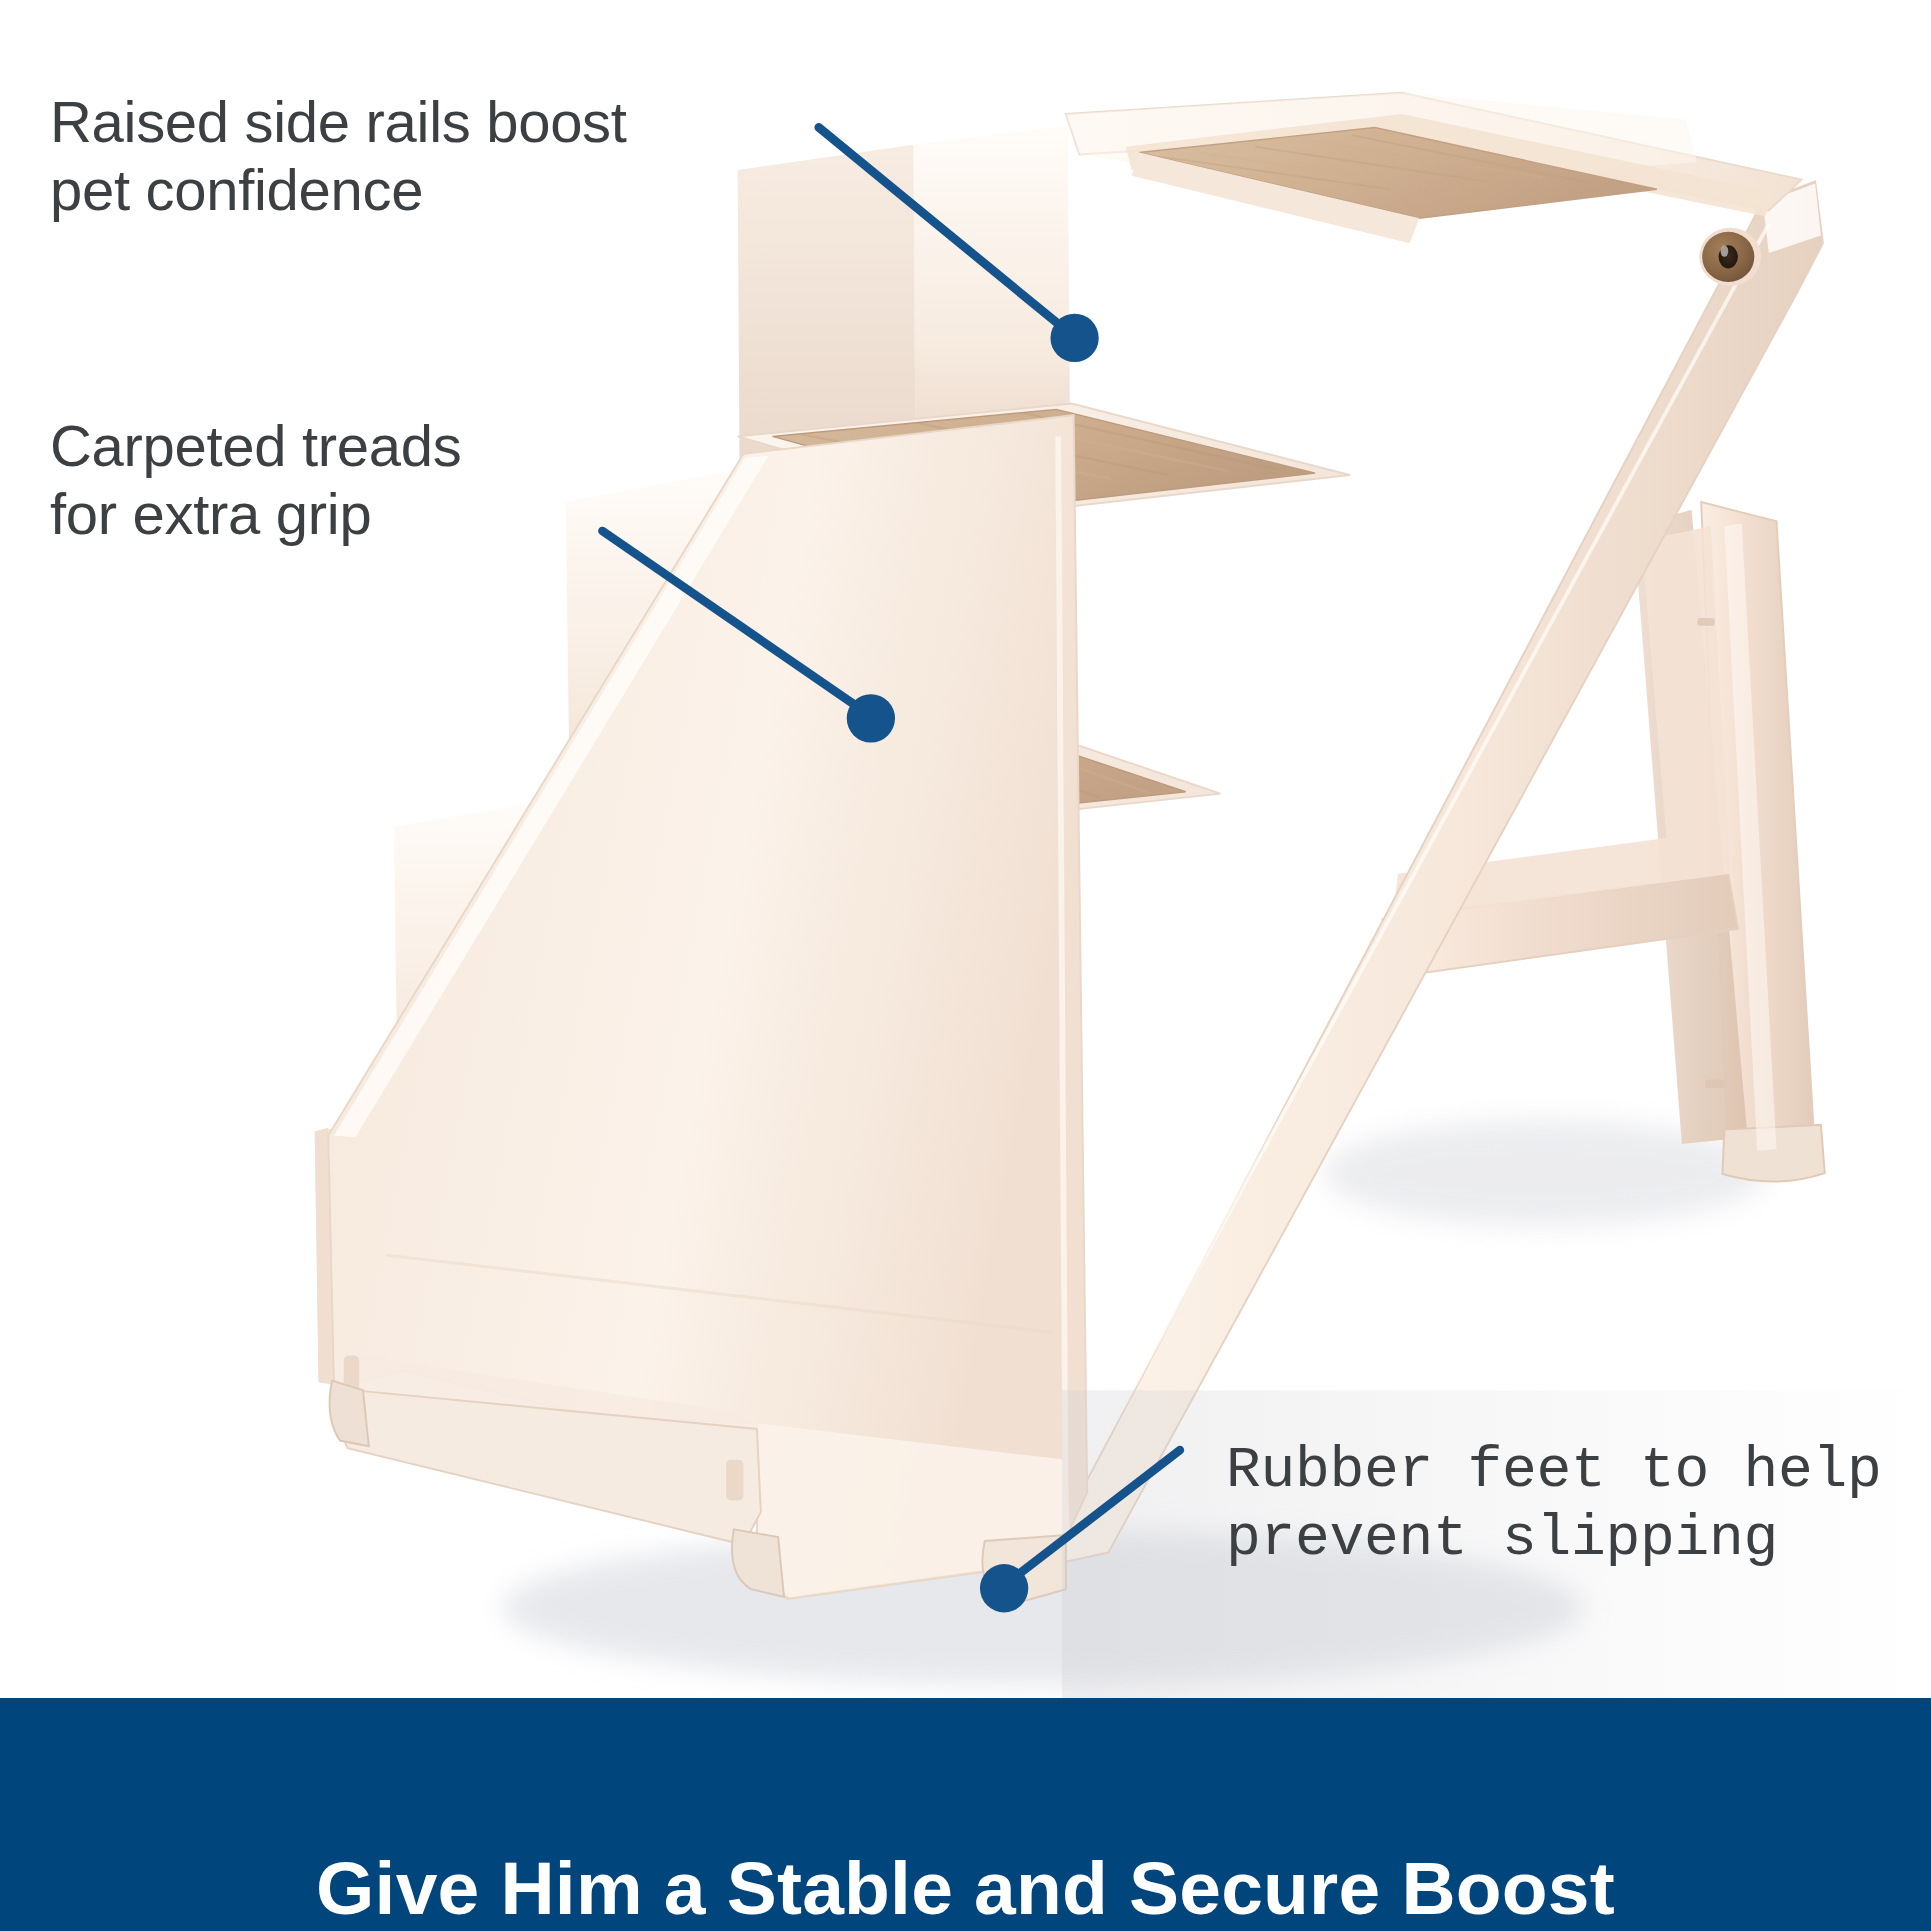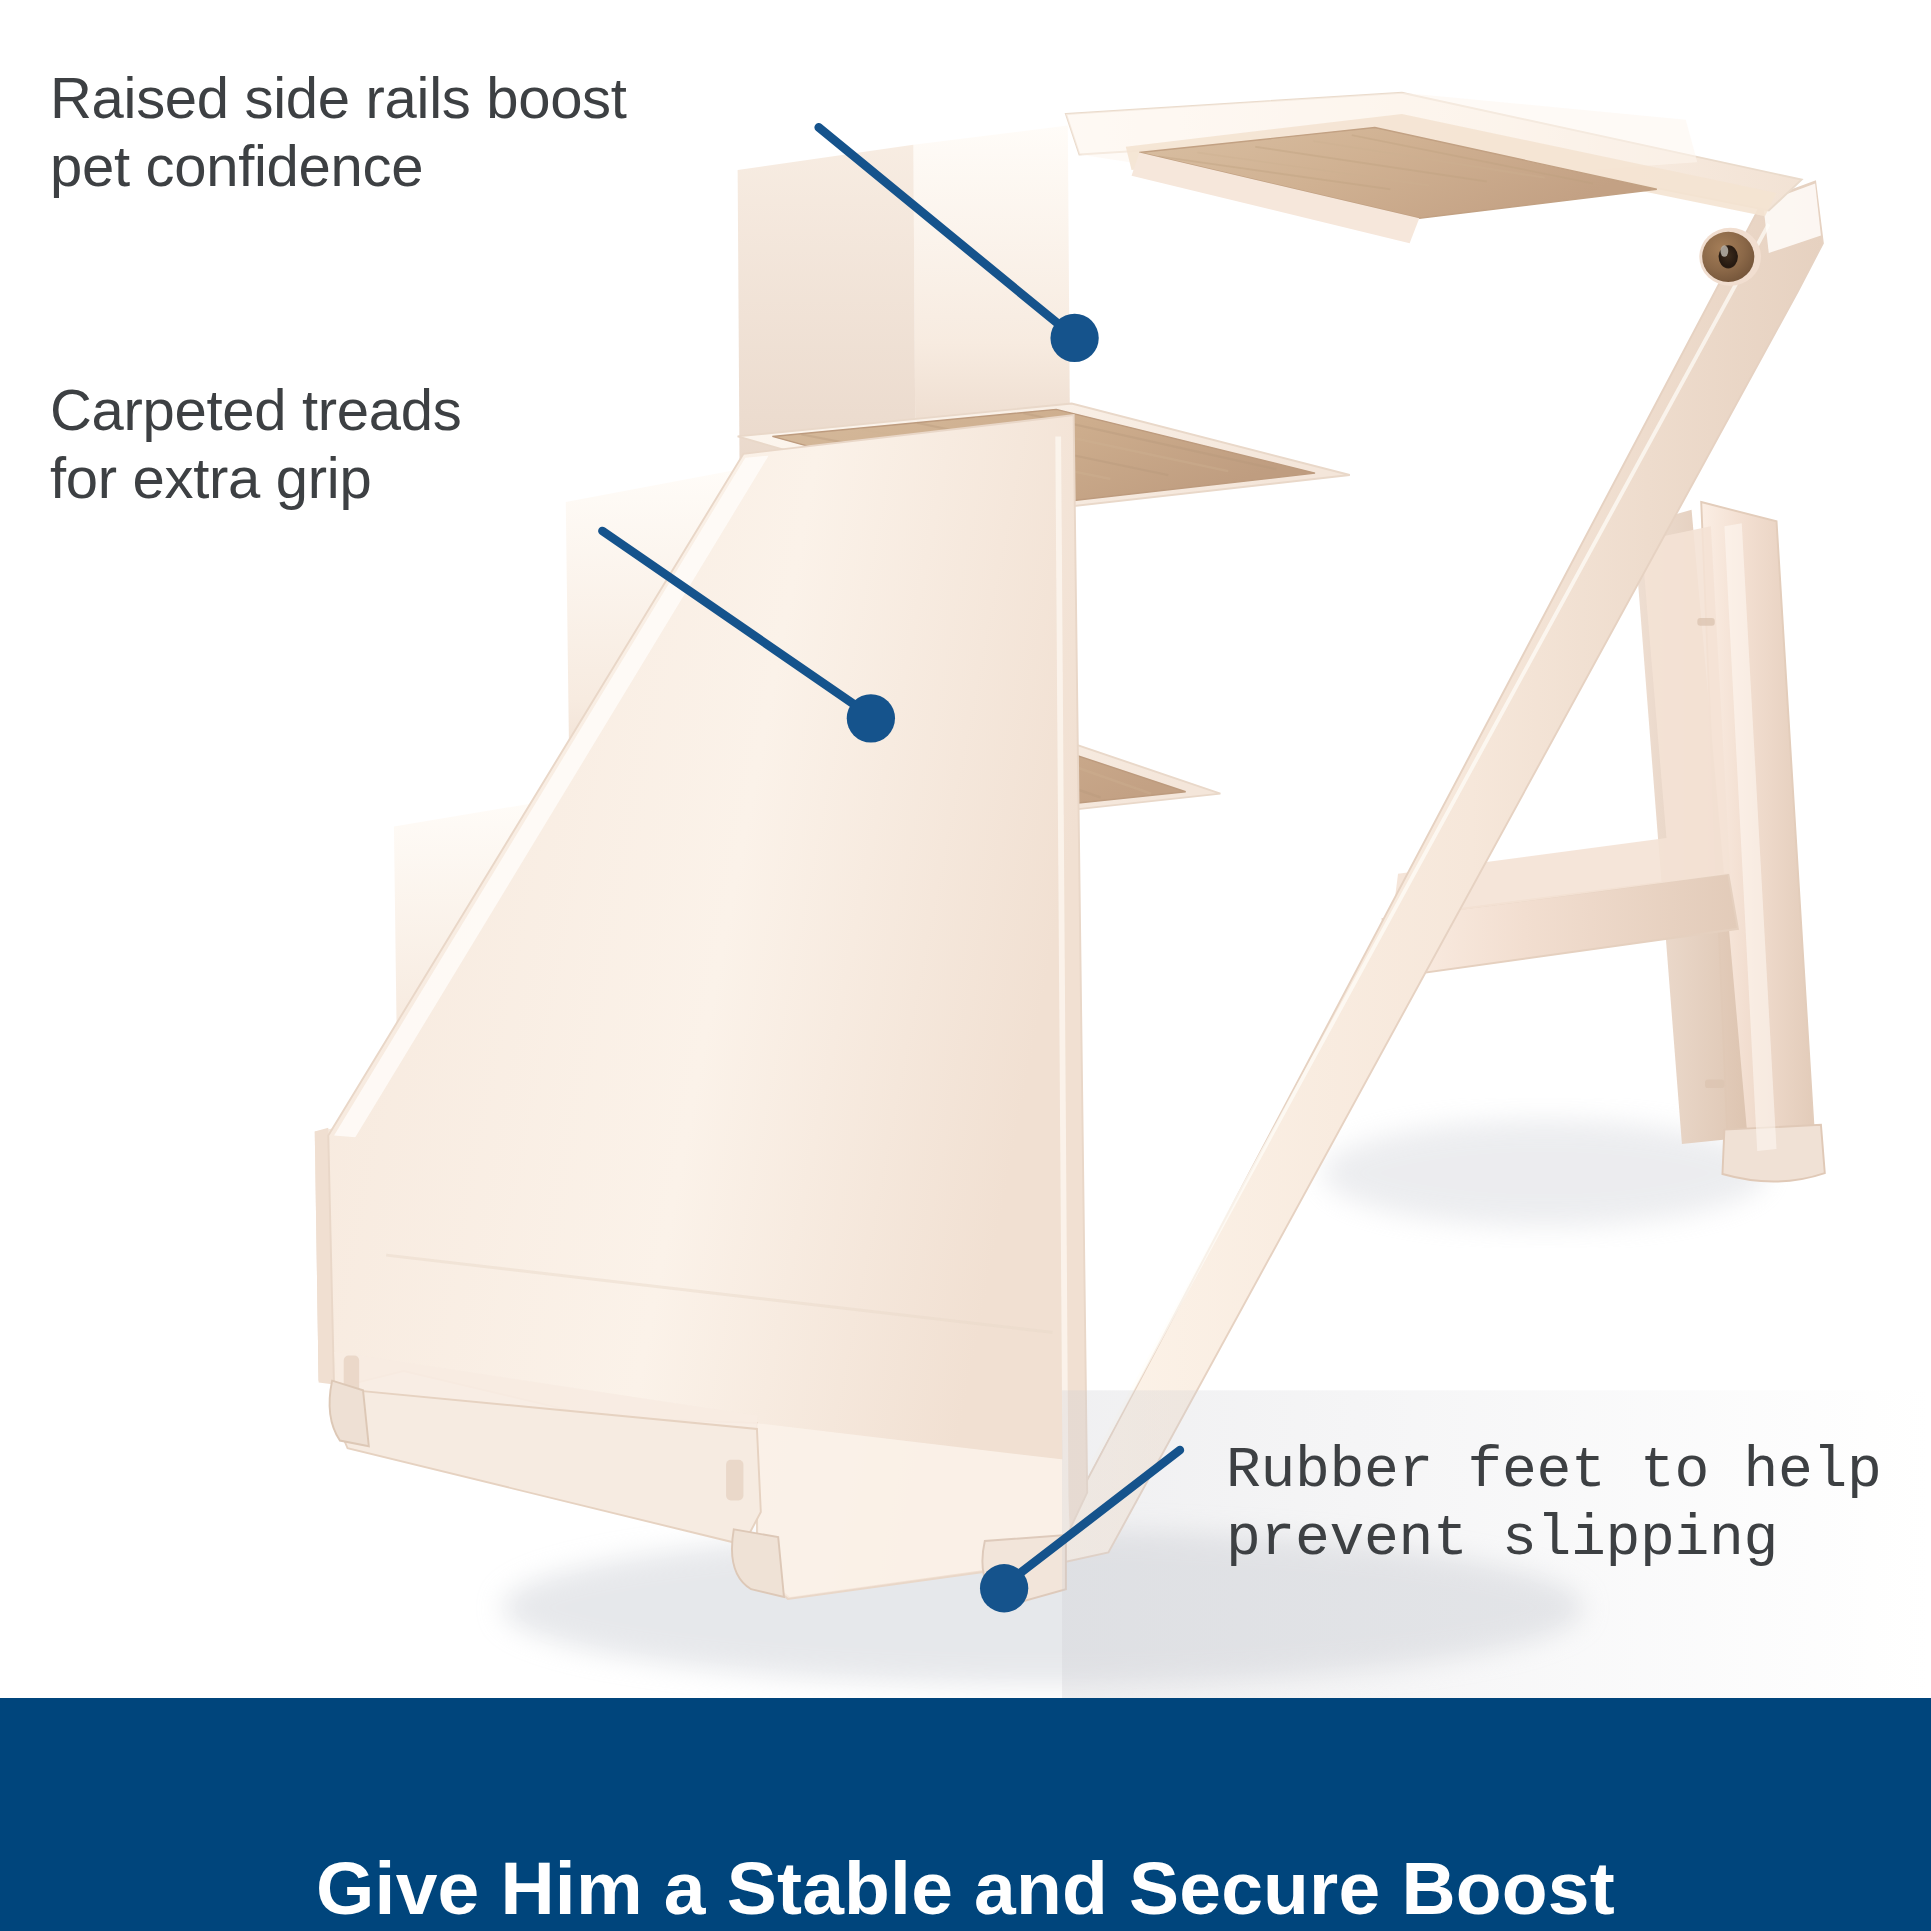--- a/index.html
+++ b/index.html
@@ -18,22 +18,22 @@
   
   .callout-text{
     position:absolute;
     color:#3d4043;
     font-size:58px;
     line-height:1.18;
     letter-spacing:-0.3px;
     font-weight:400;
     white-space:pre-line;
   }
-  #callout-rails-text{ left:50px; top:64px; width:618px; }
-  #callout-treads-text{ left:50px; top:376px; width:502px; }
+  #callout-rails-text{ left:50px; top:88px; width:618px; }
+  #callout-treads-text{ left:50px; top:412px; width:502px; }
   #callout-feet-text{ left:1226px; top:1437px; width:705px;font-family:Liberation Mono, monospace; }
 
   
   #leaders{ position:absolute; left:0; top:0; width:1931px; height:1931px; pointer-events:none; }
 
   
   #banner{
     position:absolute; left:0; bottom:0; width:1931px; height:233px;
     background:#00457c;
     display:flex; align-items:flex-end; justify-content:center;

